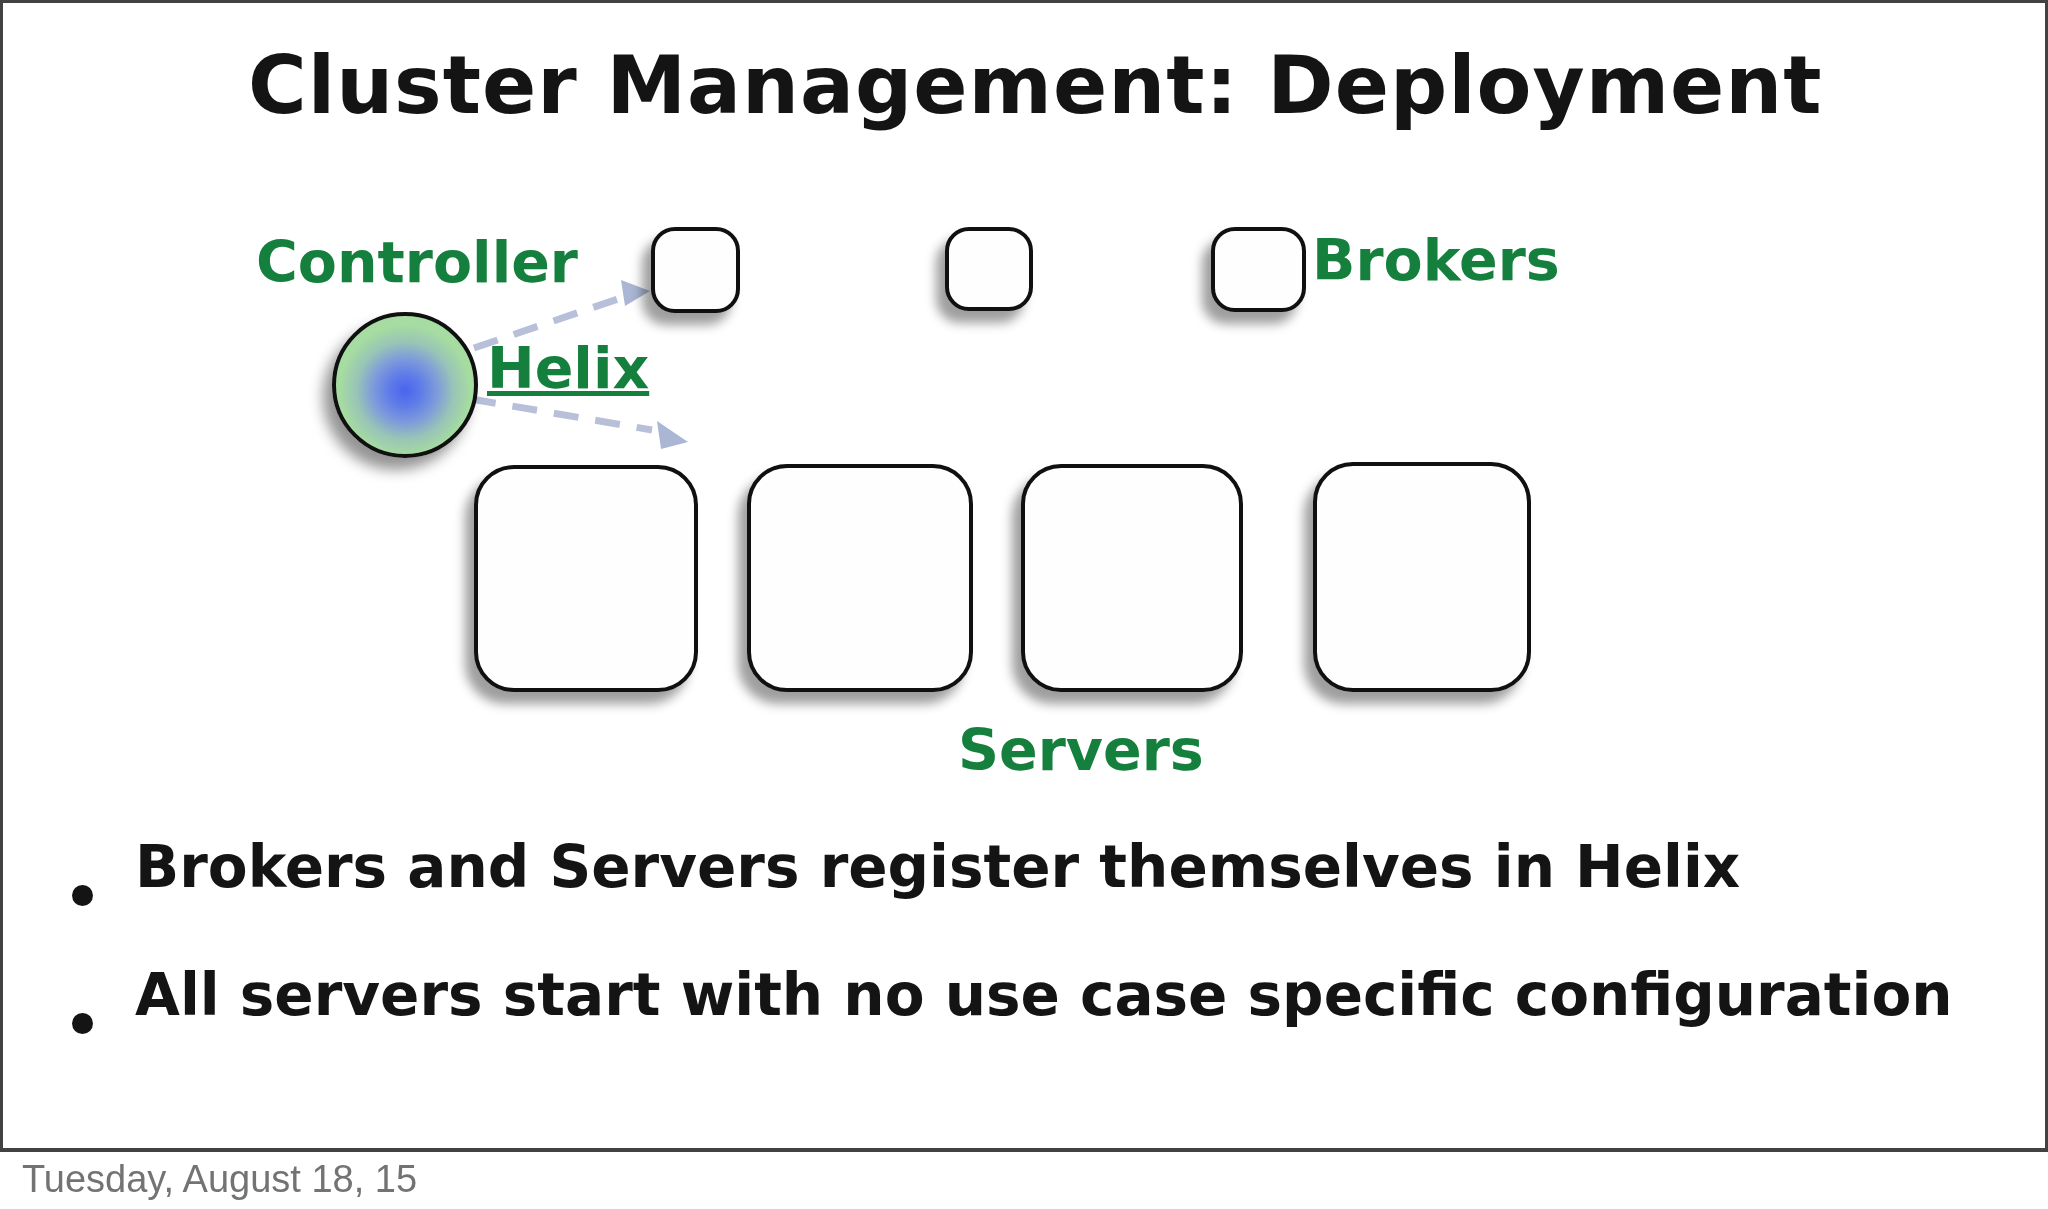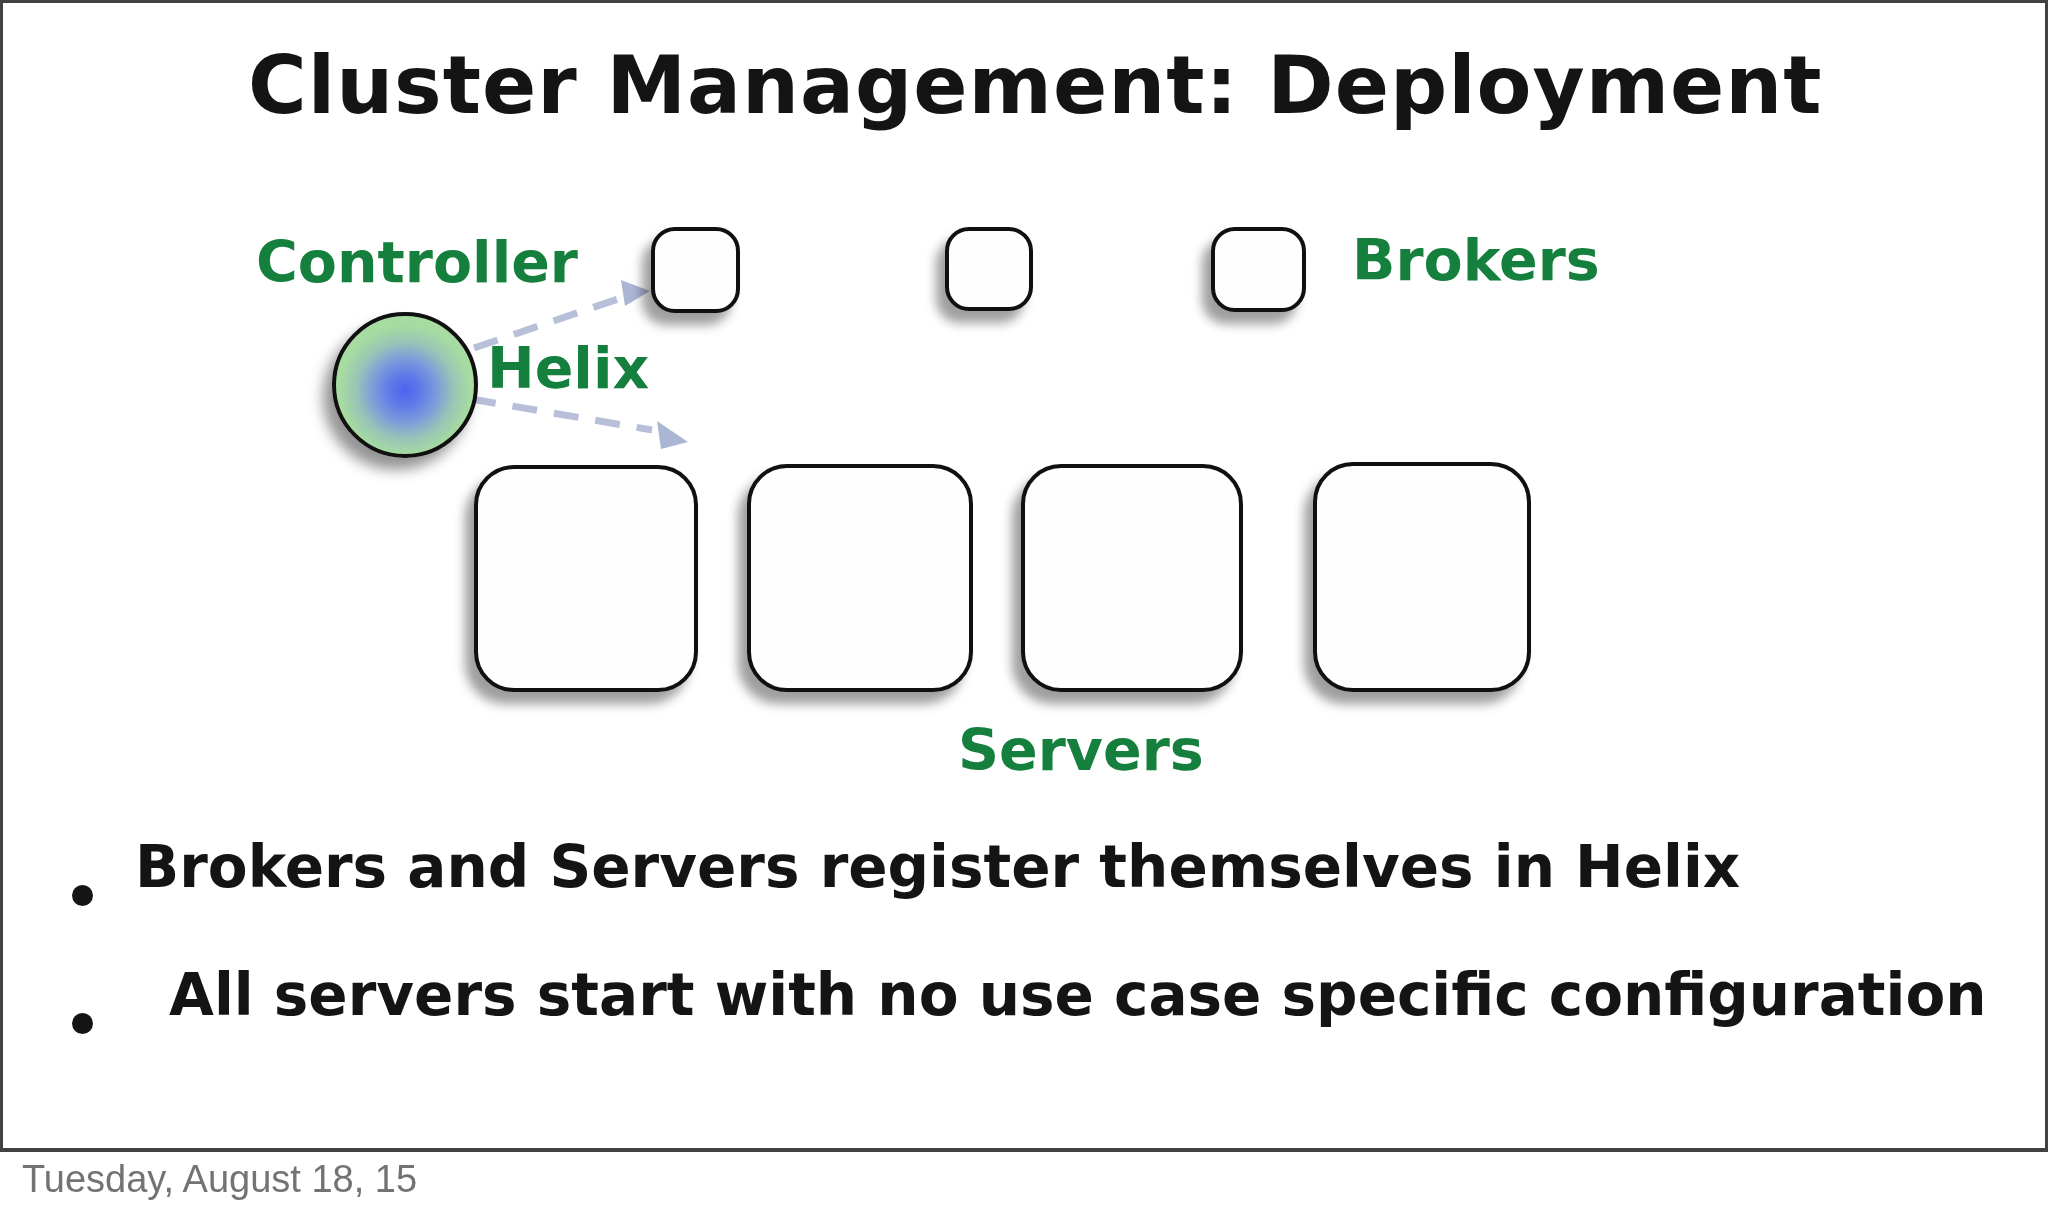--- a/index.html
+++ b/index.html
@@ -43,22 +43,22 @@
     line-height: 108px;
     letter-spacing: 1px;
   }
   .diagram-label {
     position: absolute;
     font-size: 57px;
     line-height: 64px;
     color: #15803d;
   }
   .lbl-controller { left: 256px;  top: 230px; }
-  .lbl-helix      { left: 487px;  top: 336px; }
-  .lbl-brokers    { left: 1352px; top: 228px; }
+  .lbl-helix      { left: 487px;  top: 336px; text-decoration: underline; }
+  .lbl-brokers    { left: 1312px; top: 228px; }
   .lbl-servers    { left: 958px;  top: 718px; }
 
   
   .helix-circle {
     position: absolute;
     left: 332px;
     top: 312px;
     width: 146px;
     height: 146px;
     border-radius: 50%;
@@ -99,21 +99,21 @@
   
   .bullet-item {
     position: absolute;
     left: 62px;
     display: flex;
     align-items: flex-end;
     font-size: 58px;
     line-height: 78px;
   }
   .bullet-item.b1 { top: 828px; }
-  .bullet-item.b2 { top: 956px; gap: 34px; }
+  .bullet-item.b2 { top: 956px; }
   .bullet-dot {
     width: 21px;
     height: 21px;
     border-radius: 50%;
     background: #141414;
     margin: 28px 42px 0 10px;
     flex: 0 0 auto;
   }
 
   

